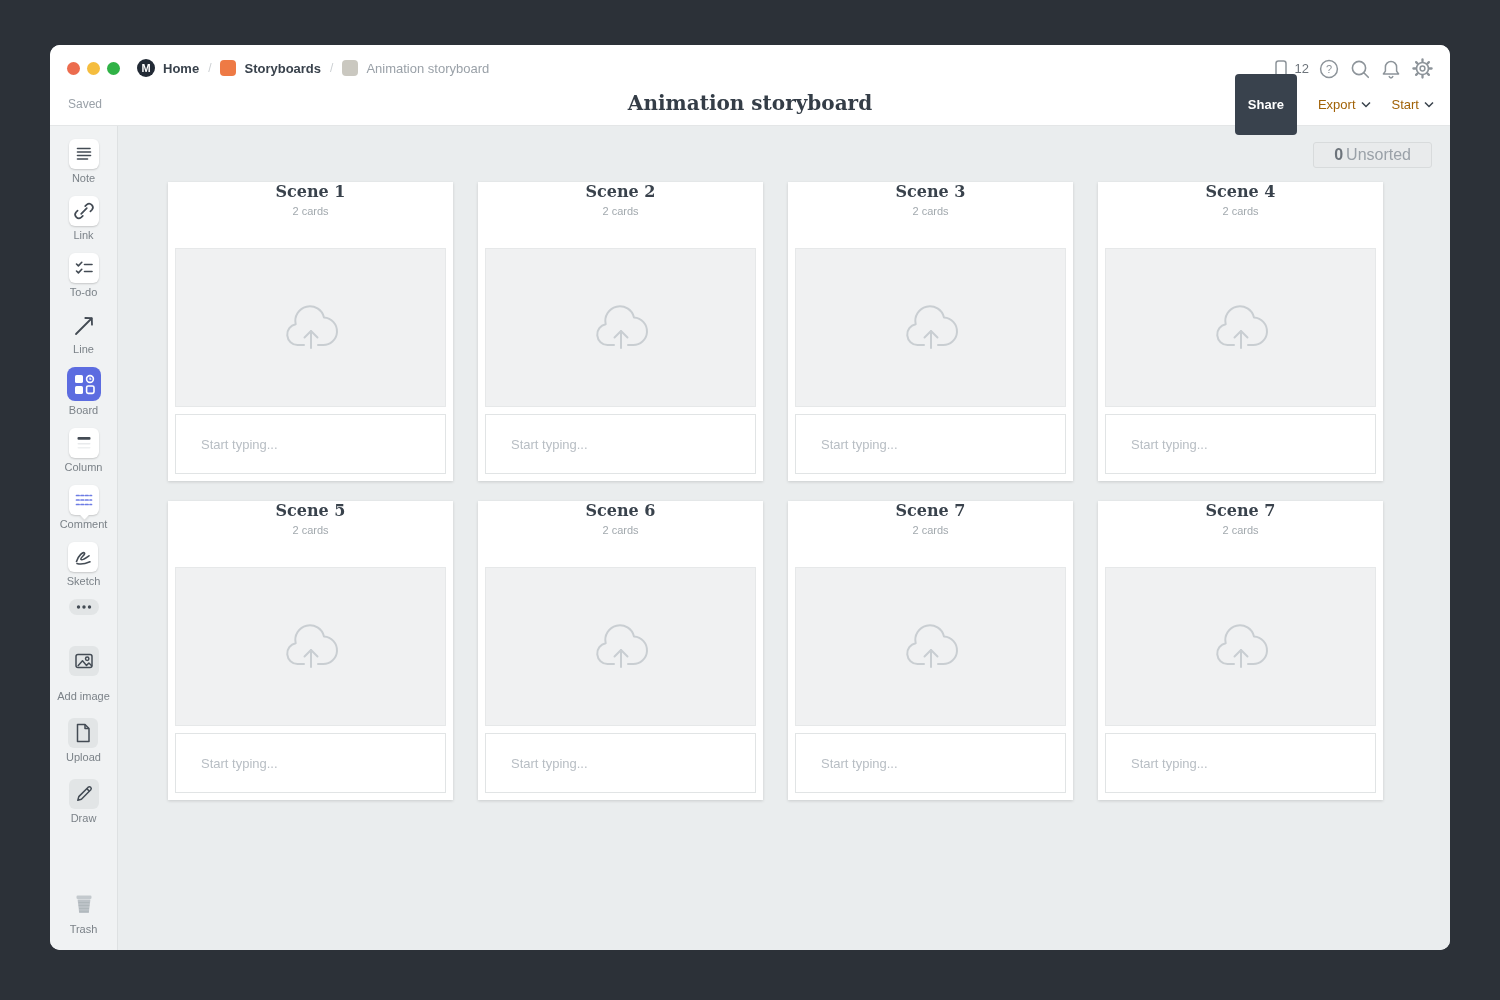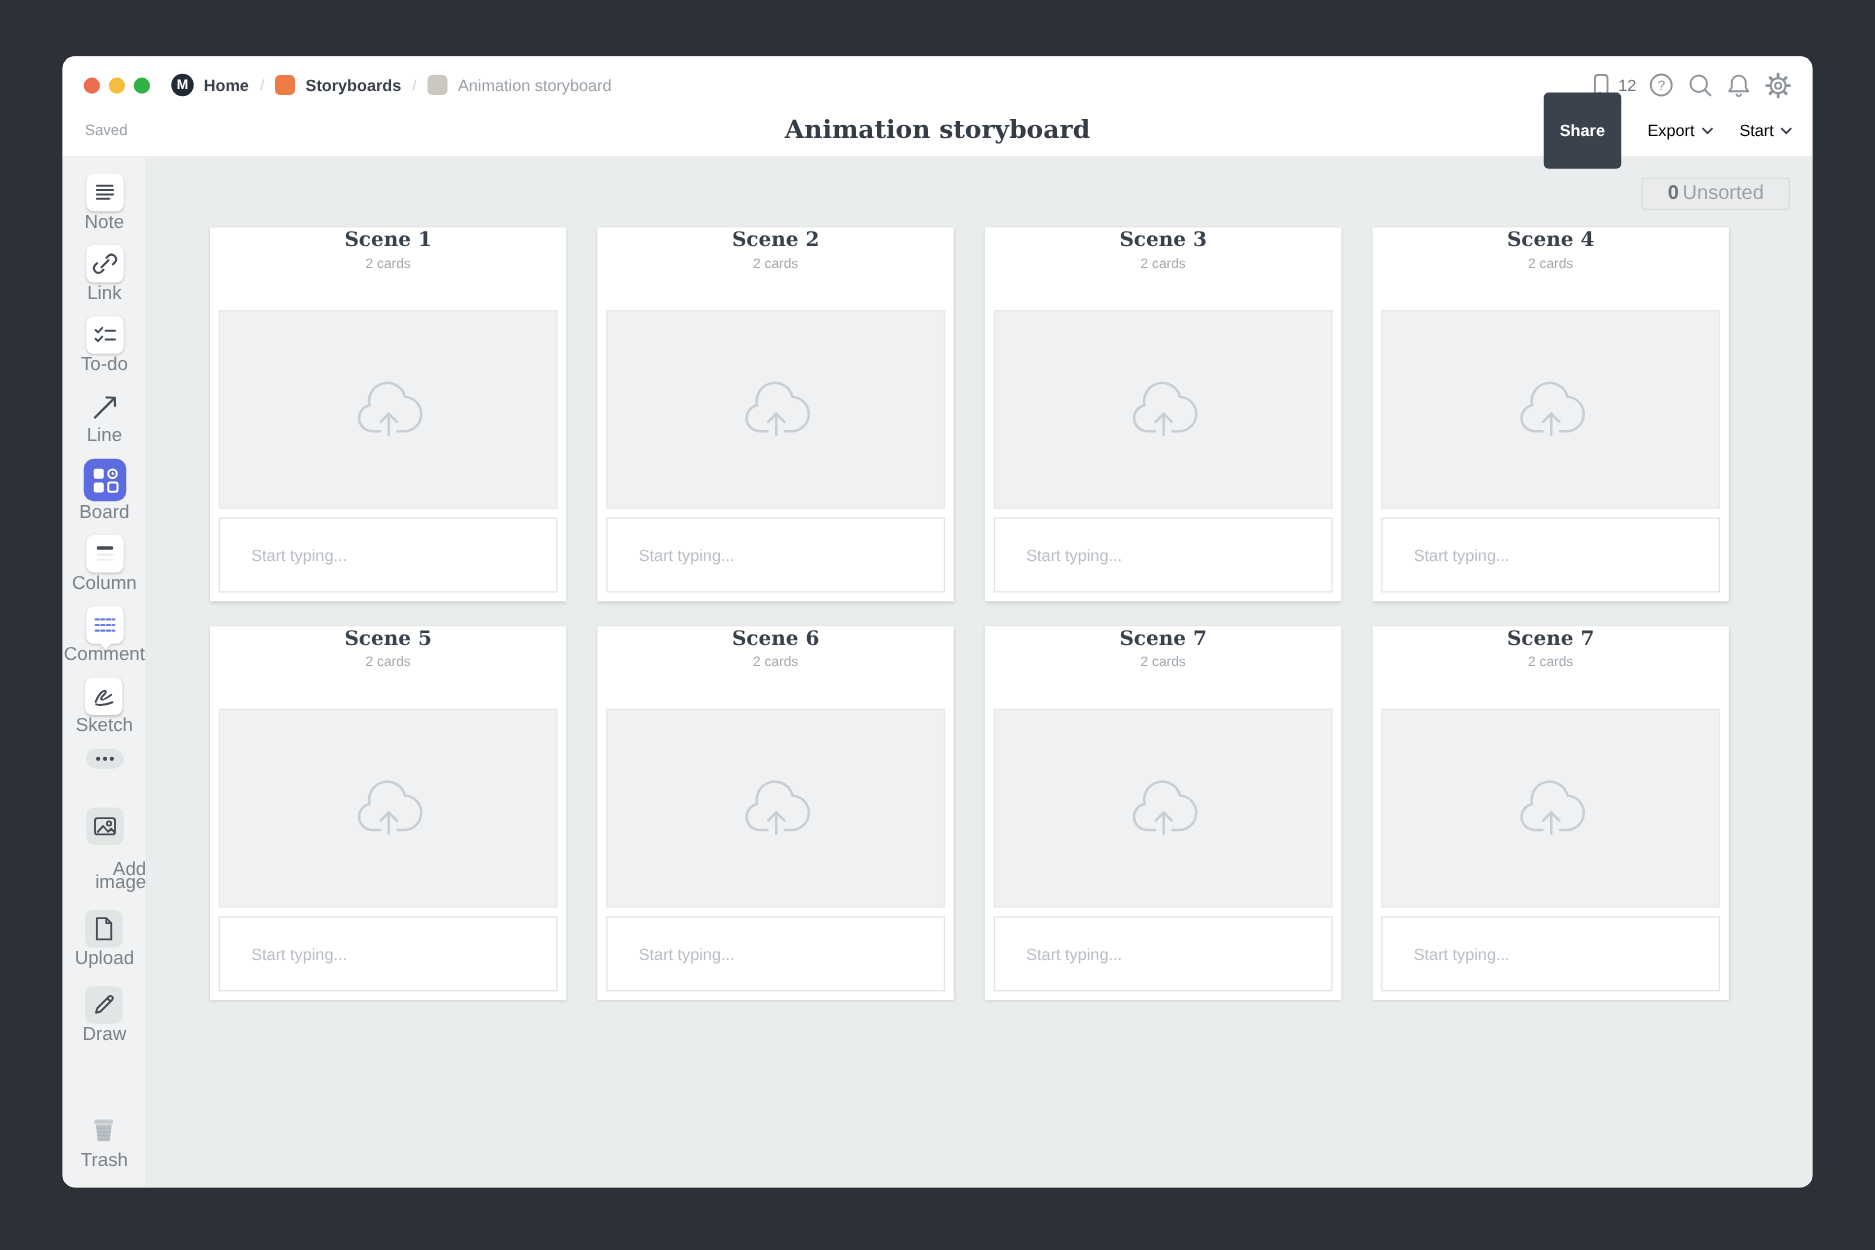--- a/index.html
+++ b/index.html
@@ -16,48 +16,48 @@
   .tl { width:13px; height:13px; border-radius:50%; }
   .tl.red { background:#ec6c4e; } .tl.yellow { background:#f5bd3e; } .tl.green { background:#30b246; }
   .logo { width:18px; height:18px; border-radius:50%; background:#222a35; color:#fff; font-size:11px;
           font-weight:bold; display:flex; align-items:center; justify-content:center; margin-right:8px; }
   .crumb { font-size:13px; font-weight:bold; color:#39424c; }
   .crumb.dim { color:#9aa1a8; font-weight:normal; }
   .sep { color:#ccd0d3; margin:0 9px; font-size:12px; }
   .chip { width:16px; height:16px; border-radius:4px; margin-right:8px; }
   .chip.orange { background:#ee7a45; }
   .chip.beige { background:#cac8c0; }
-  .topicons { margin-left:auto; display:flex; align-items:center; gap:9px; }
+  .topicons { margin-left:auto; display:flex; align-items:flex-end; gap:9px; }
   .topicon { display:flex; align-items:center; gap:4px; }
   .device-count { font-size:13px; color:#6d747b; }
 
   .hrow2 { display:flex; align-items:center; height:42px; padding:0 16px 0 18px; position:relative; }
   .saved { font-size:12px; color:#9aa1a8; }
   .doc-title { position:absolute; left:0; right:0; top:8px; text-align:center; pointer-events:none;
                font-family:"DejaVu Serif","Liberation Serif",serif; font-weight:bold; font-size:20px; color:#343d47; }
   .actions { margin-left:auto; display:flex; align-items:center; gap:21px; z-index:2; }
   .share-btn { background:#39424d; color:#ffffff; font-size:13px; font-weight:bold; padding:23px 13px;
                border-radius:4px; border:none; font-family:inherit; cursor:pointer; }
-  .menu-btn { font-size:13px; color:#000000; display:flex; align-items:center; gap:5px; cursor:pointer; }
+  .menu-btn { font-size:13px; color:#a16207; display:flex; align-items:center; gap:5px; cursor:pointer; }
 
   
   .bodyrow { flex:1; display:flex; min-height:0; }
   .sidebar { width:68px; background:#f0f2f3; border-right:1px solid #dee1e2;
              display:flex; flex-direction:column; align-items:center; padding-top:13px; }
   .tool { display:flex; flex-direction:column; align-items:center; margin-bottom:13px; cursor:pointer; }
   .tool-icon { width:30px; height:30px; border-radius:6px; background:#fff;
                box-shadow:0 1px 2px rgba(0,0,0,0.18); display:flex; align-items:center; justify-content:center; }
   .tool-icon.flat { background:transparent; box-shadow:none; }
   .tool-icon.blue { width:34px; height:34px; background:#5c6ce0; border-radius:8px; box-shadow:none; }
   .tool-icon.gray { background:#e2e5e6; box-shadow:none; }
   .tool-icon.pill { width:30px; height:16px; border-radius:8px; background:#e2e5e6; box-shadow:none; }
   .tool-icon.bubble { position:relative; }
   .tool-icon.bubble::after { content:""; position:absolute; bottom:-3px; left:12px; width:7px; height:7px;
                background:#fff; transform:rotate(45deg); box-shadow:2px 2px 2px rgba(0,0,0,0.08); }
-  .tool-label { font-size:15px; color:#7b8288; margin-top:4px; line-height:10px; min-height:1px;text-align:right; }
+  .tool-label { font-size:11px; color:#7b8288; margin-top:4px; line-height:10px; min-height:1px; }
   .tool.trash { margin-top:auto; margin-bottom:16px; }
 
   .canvas { flex:1; background:#eaedee; position:relative; overflow:hidden; }
   .badge { position:absolute; top:16px; right:18px; background:#e9ebec; border:1px solid #d8dbdc;
            border-radius:3px; padding:3px 20px; font-size:16px; color:#9aa1a8; }
   .badge b { color:#6d747b; font-weight:bold; margin-right:3px; }
 
   .grid { position:absolute; left:50px; top:56px; display:grid;
           grid-template-columns:repeat(4,285px); gap:20px 25px; }
   .card { width:285px; height:299px; background:#fff; box-shadow:0 1px 3px rgba(0,0,0,0.14);

